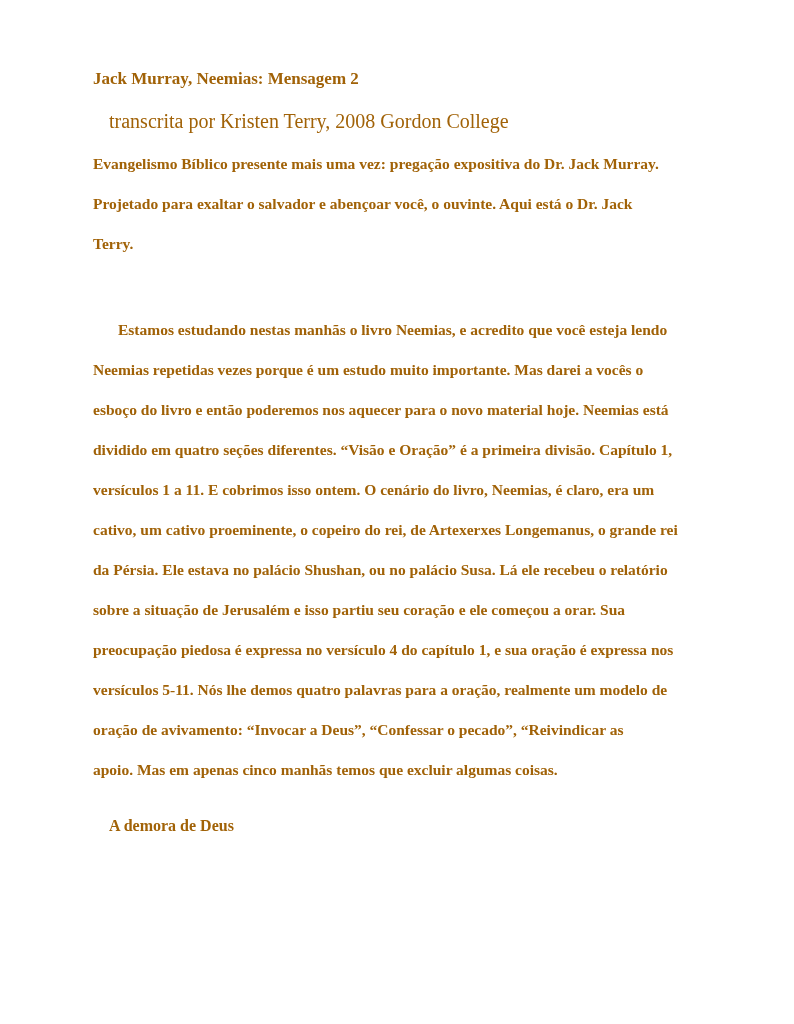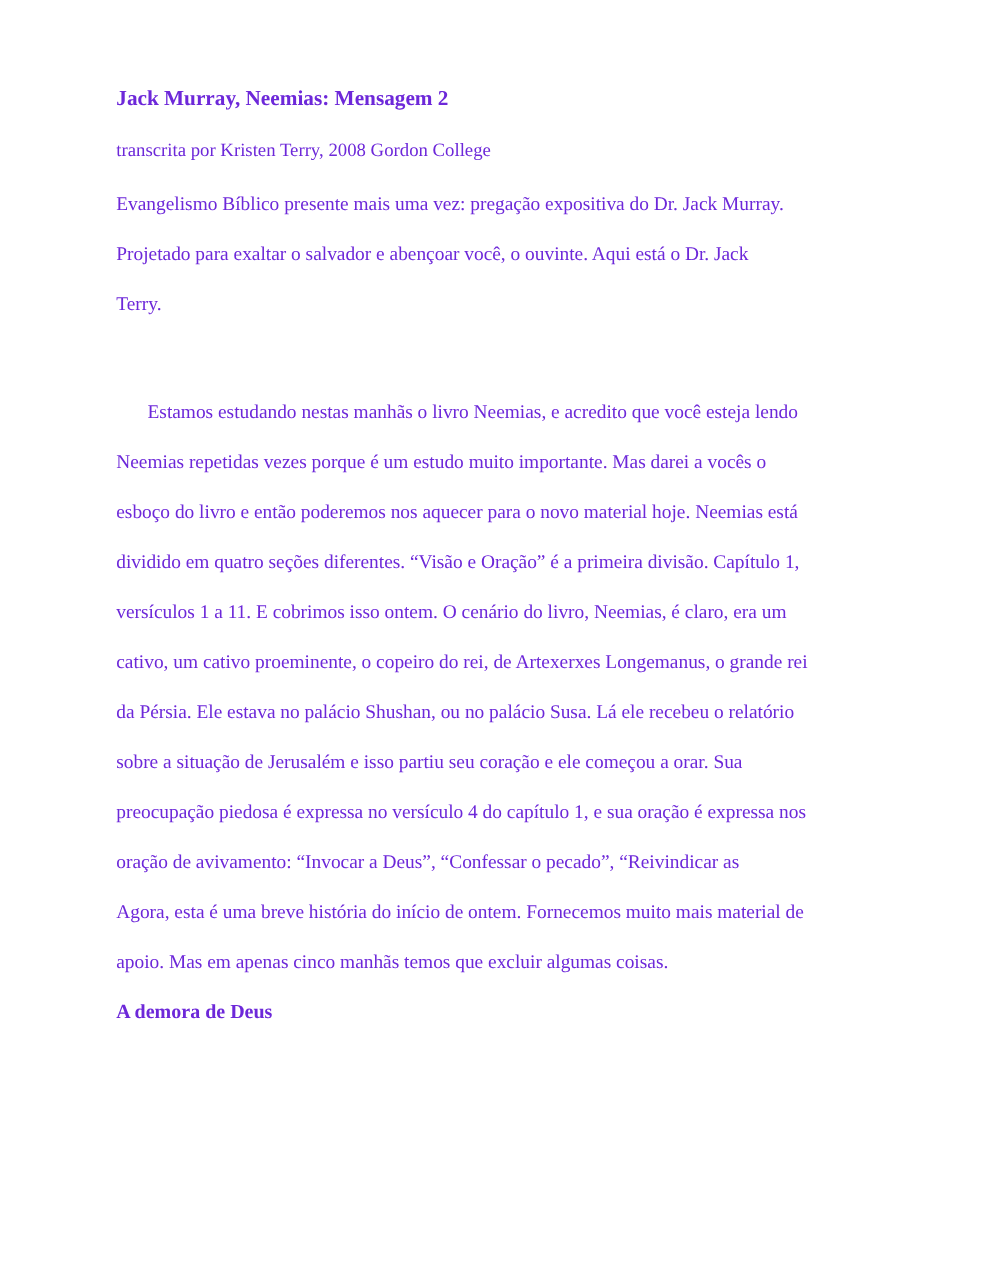--- a/index.html
+++ b/index.html
@@ -10,52 +10,53 @@
   .page {
     position: relative;
     width: 794px;
     height: 1024px;
     background: #ffffff;
     overflow: hidden;
   }
   .content {
     padding: 66px 40px 0 93px;
     font-family: "Liberation Serif", serif;
-    color: #6d28d9;
+    color: #a16207;
     font-size: 15.5px;
   }
   .doc-title {
     font-size: 17px;
     font-weight: bold;
     line-height: 26px;
     margin: 0 0 16px 0;
     white-space: nowrap;
   }
   .byline {
-    font-size: 15px;
+    font-size: 20px;
     line-height: 26px;
-    margin: 0 0 10px 0;
+    margin: 0 0 10px 16px;
     white-space: nowrap;
   }
   .line {
     line-height: 40px;
     height: 40px;
     white-space: nowrap;
+    font-weight: bold;
   }
   .indent {
     padding-left: 25px;
   }
   .para-spacer {
     height: 46px;
   }
   .section-heading {
     font-size: 16px;
     font-weight: bold;
     line-height: 40px;
-    margin: 0;
+    margin: 16px;
     white-space: nowrap;
   }
 </style>
 </head>
 <body>
 
 <div class="page">
   <div class="content">
 
     <h1 class="doc-title">Jack Murray, Neemias: Mensagem 2</h1>
@@ -70,20 +71,20 @@
 
     <div class="line indent">Estamos estudando nestas manhãs o livro Neemias, e acredito que você esteja lendo</div>
     <div class="line">Neemias repetidas vezes porque é um estudo muito importante. Mas darei a vocês o</div>
     <div class="line">esboço do livro e então poderemos nos aquecer para o novo material hoje. Neemias está</div>
     <div class="line">dividido em quatro seções diferentes. “Visão e Oração” é a primeira divisão. Capítulo 1,</div>
     <div class="line">versículos 1 a 11. E cobrimos isso ontem. O cenário do livro, Neemias, é claro, era um</div>
     <div class="line">cativo, um cativo proeminente, o copeiro do rei, de Artexerxes Longemanus, o grande rei</div>
     <div class="line">da Pérsia. Ele estava no palácio Shushan, ou no palácio Susa. Lá ele recebeu o relatório</div>
     <div class="line">sobre a situação de Jerusalém e isso partiu seu coração e ele começou a orar. Sua</div>
     <div class="line">preocupação piedosa é expressa no versículo 4 do capítulo 1, e sua oração é expressa nos</div>
+    <div class="line">versículos 5-11. Nós lhe demos quatro palavras para a oração, realmente um modelo de</div>
     <div class="line">oração de avivamento: “Invocar a Deus”, “Confessar o pecado”, “Reivindicar as</div>
-    <div class="line">Agora, esta é uma breve história do início de ontem. Fornecemos muito mais material de</div>
     <div class="line">apoio. Mas em apenas cinco manhãs temos que excluir algumas coisas.</div>
 
     <h2 class="section-heading">A demora de Deus</h2>
 
   </div>
 </div>
 
 </body></html>

